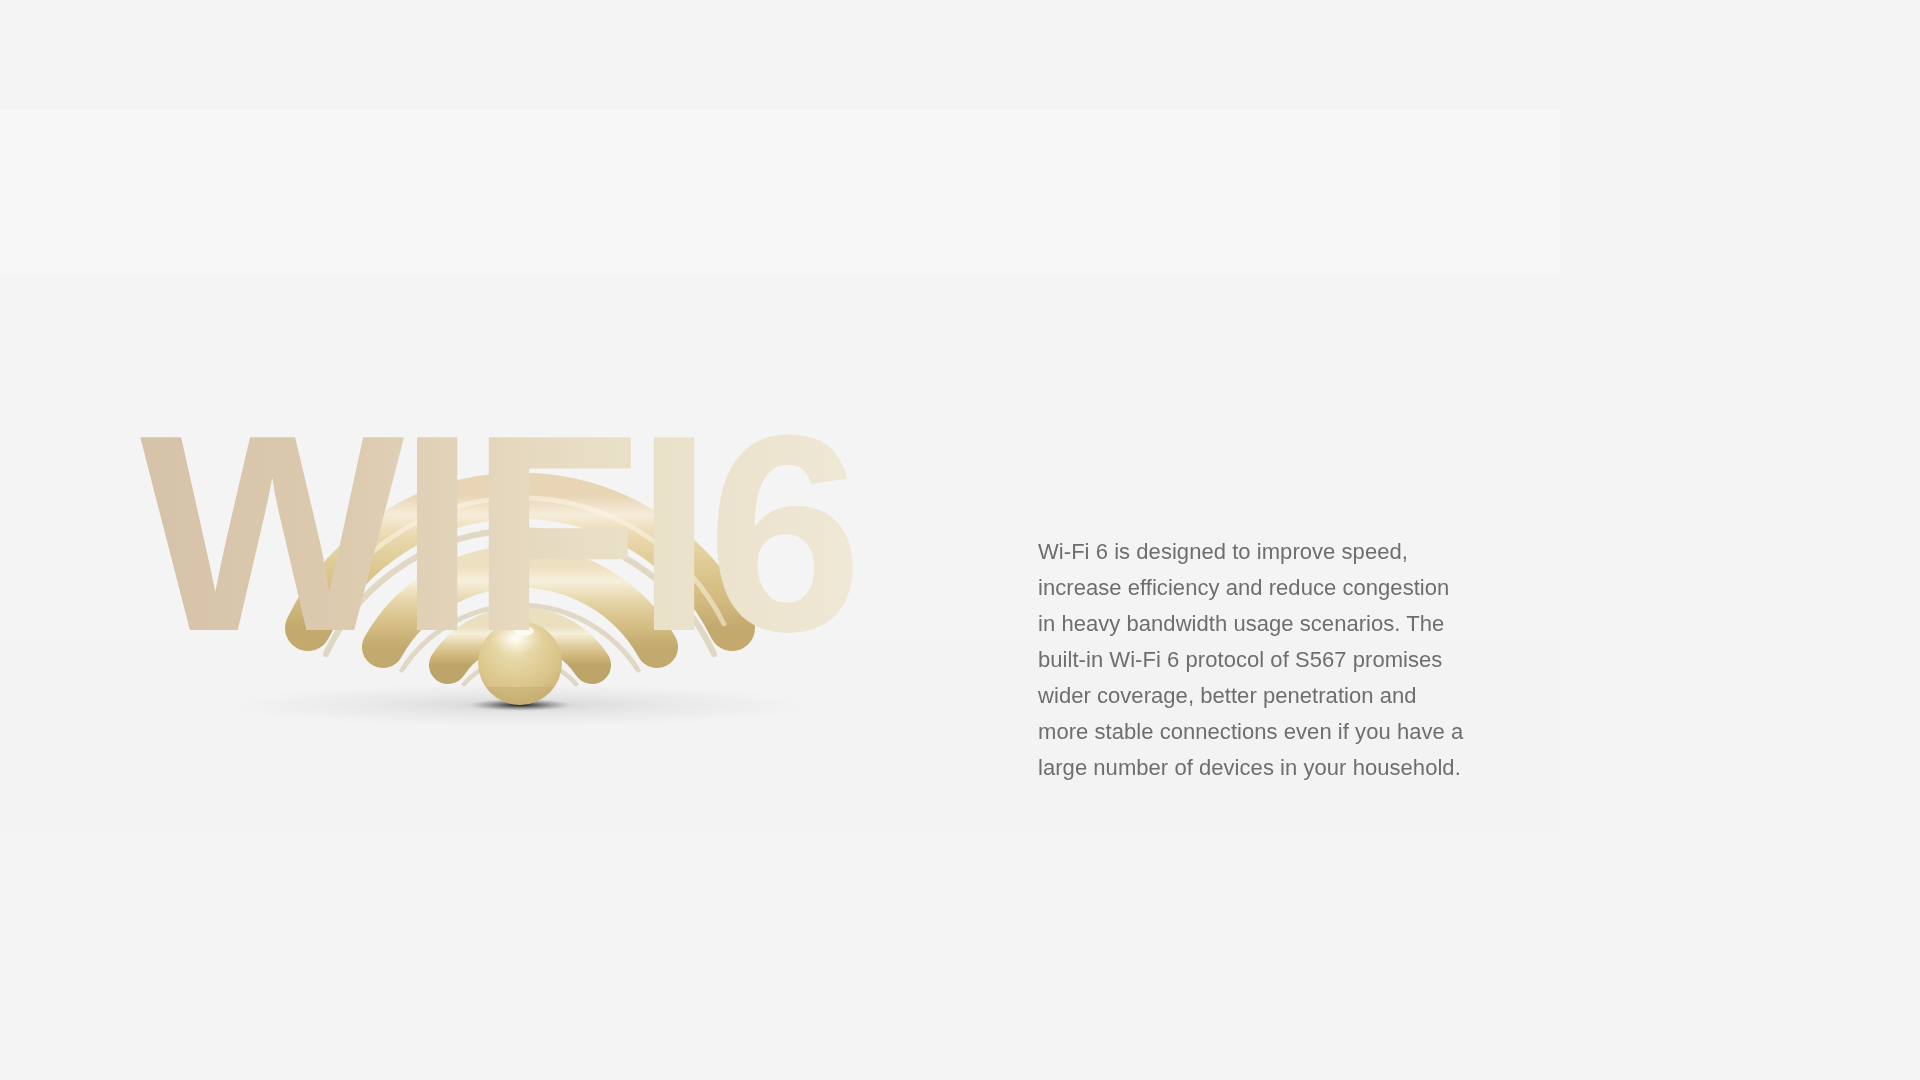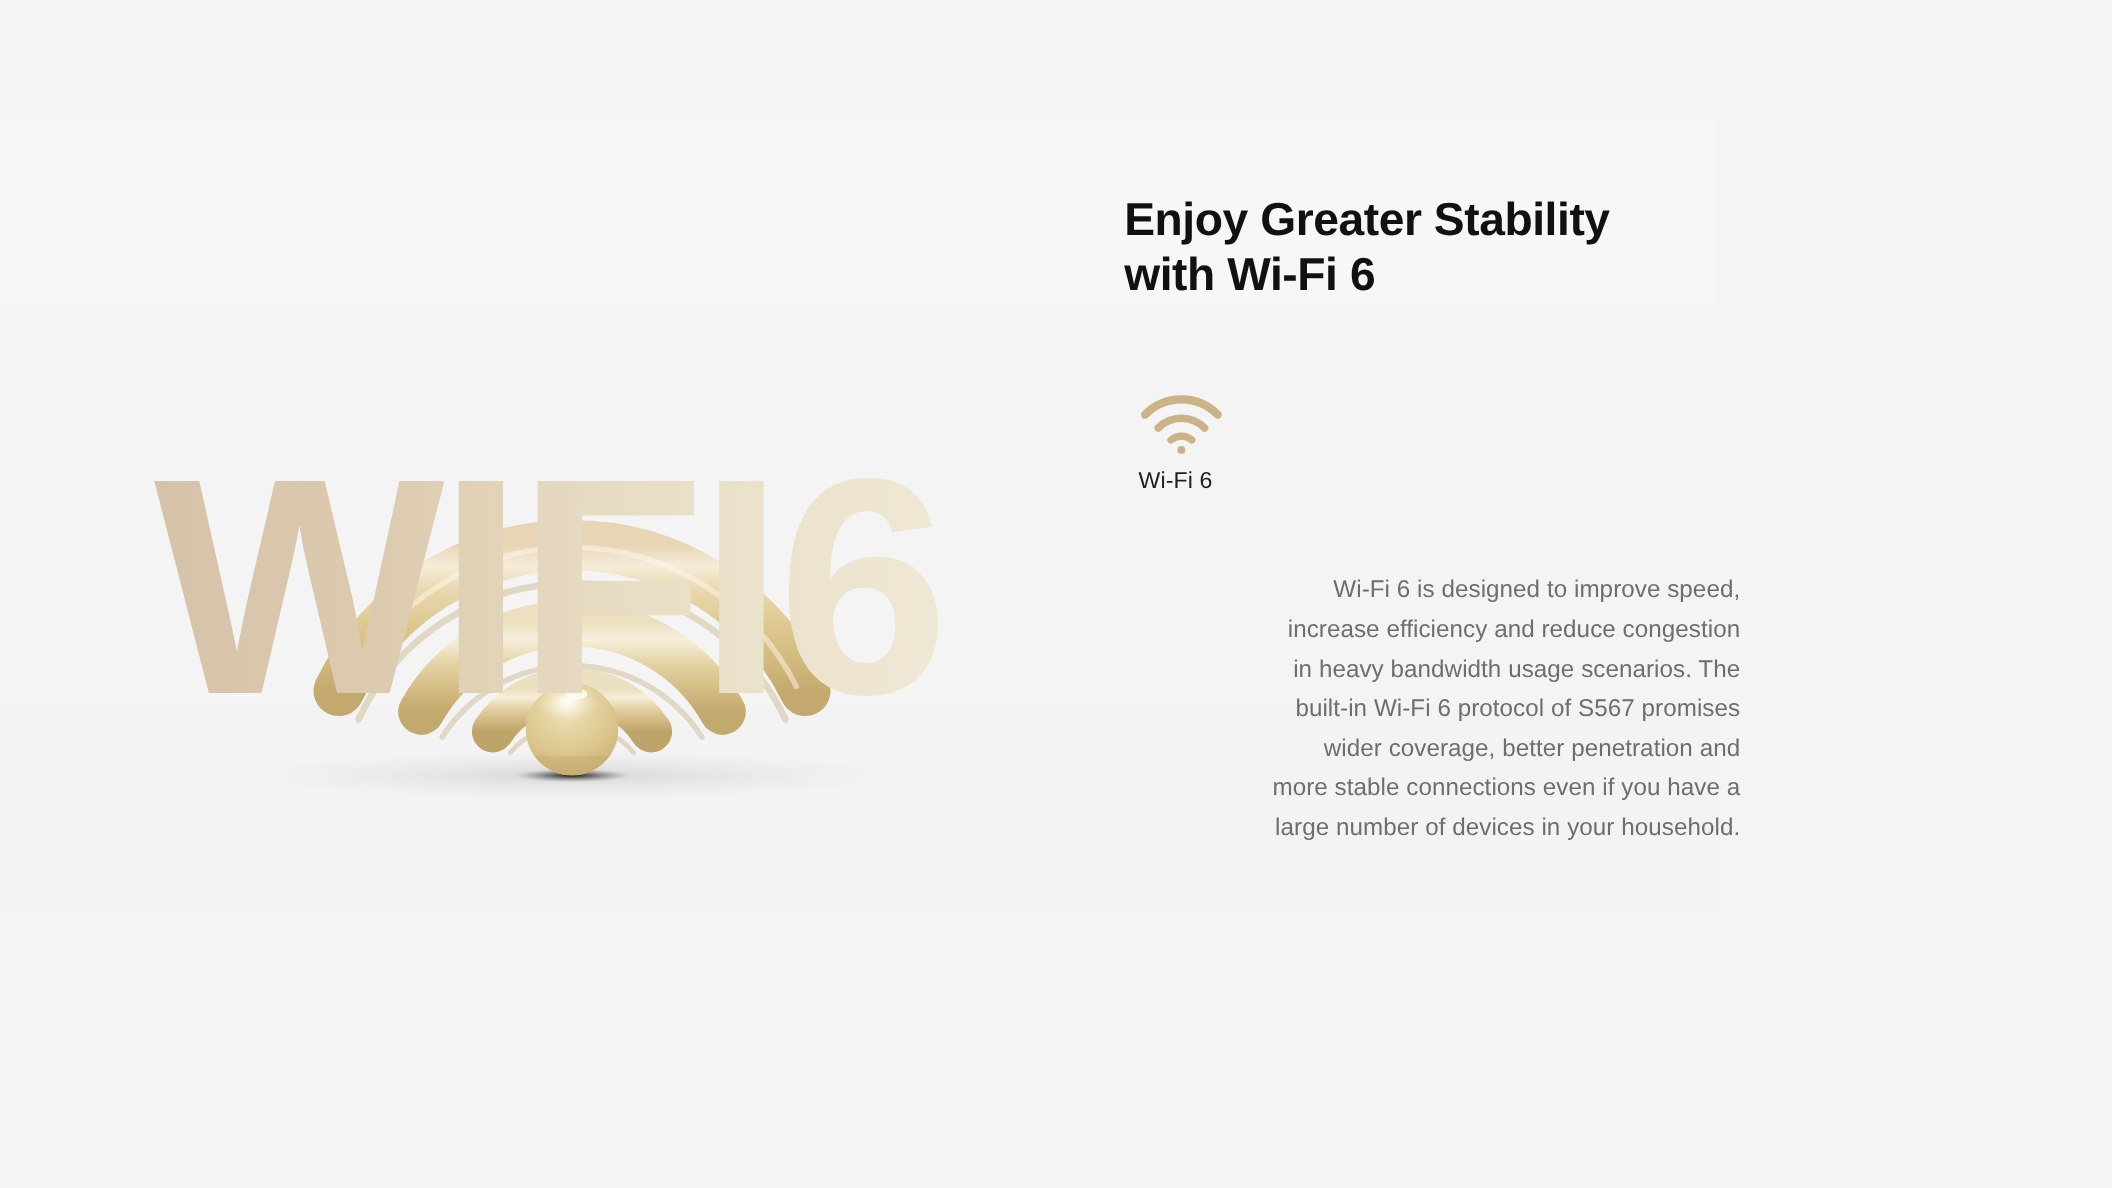--- a/index.html
+++ b/index.html
@@ -115,28 +115,27 @@
     color: #1e1e1e;
     letter-spacing: 0.1px;
     line-height: 1;
   }
 
   #body-copy {
     position: absolute;
     top: 518px;
     left: 0;
     width: 560px;
-    margin: 0;
+    margin: 16px;
     font-size: 22px;
     font-weight: 400;
     line-height: 36px;
     color: #6e6e6e;
     letter-spacing: 0.05px;
     white-space: pre-line;
-    text-align: right;
   }
 </style>
 </head>
 <body>
 
 <div id="stage">
 
   <div class="bg-band b1"></div>
   <div class="bg-band b2"></div>
 
@@ -265,34 +264,21 @@
           </defs>
           <text x="20" y="380" font-family="'Liberation Sans','DejaVu Sans',sans-serif" font-size="280" font-weight="700" letter-spacing="-6" fill="url(#wmGrad)">WIFI6</text>
         </svg>
       </div>
 
     </div>
   </div>
 
   <div id="copy">
 
-    <h1 id="headline">Enjoy Greater Stability
-with Wi-Fi 6</h1>
-
-    <div id="feature">
-      <svg id="feature-icon" viewBox="0 0 78 60" aria-hidden="true">
-        <g fill="none" stroke="#cbb287" stroke-linecap="round">
-          <path d="M 6 22 A 46 46 0 0 1 72 22" stroke-width="7.5"></path>
-          <path d="M 18 34 A 29.5 29.5 0 0 1 60 34" stroke-width="7"></path>
-          <path d="M 29.5 45 A 14.5 14.5 0 0 1 48.5 45" stroke-width="6.5"></path>
-        </g>
-        <circle cx="39" cy="54" r="3.6" fill="#cbb287"></circle>
-      </svg>
-      <span id="feature-label">Wi-Fi 6</span>
-    </div>
+
 
     <p id="body-copy">Wi-Fi 6 is designed to improve speed,
 increase efficiency and reduce congestion
 in heavy bandwidth usage scenarios. The
 built-in Wi-Fi 6 protocol of S567 promises
 wider coverage, better penetration and
 more stable connections even if you have a
 large number of devices in your household.</p>
 
   </div>

